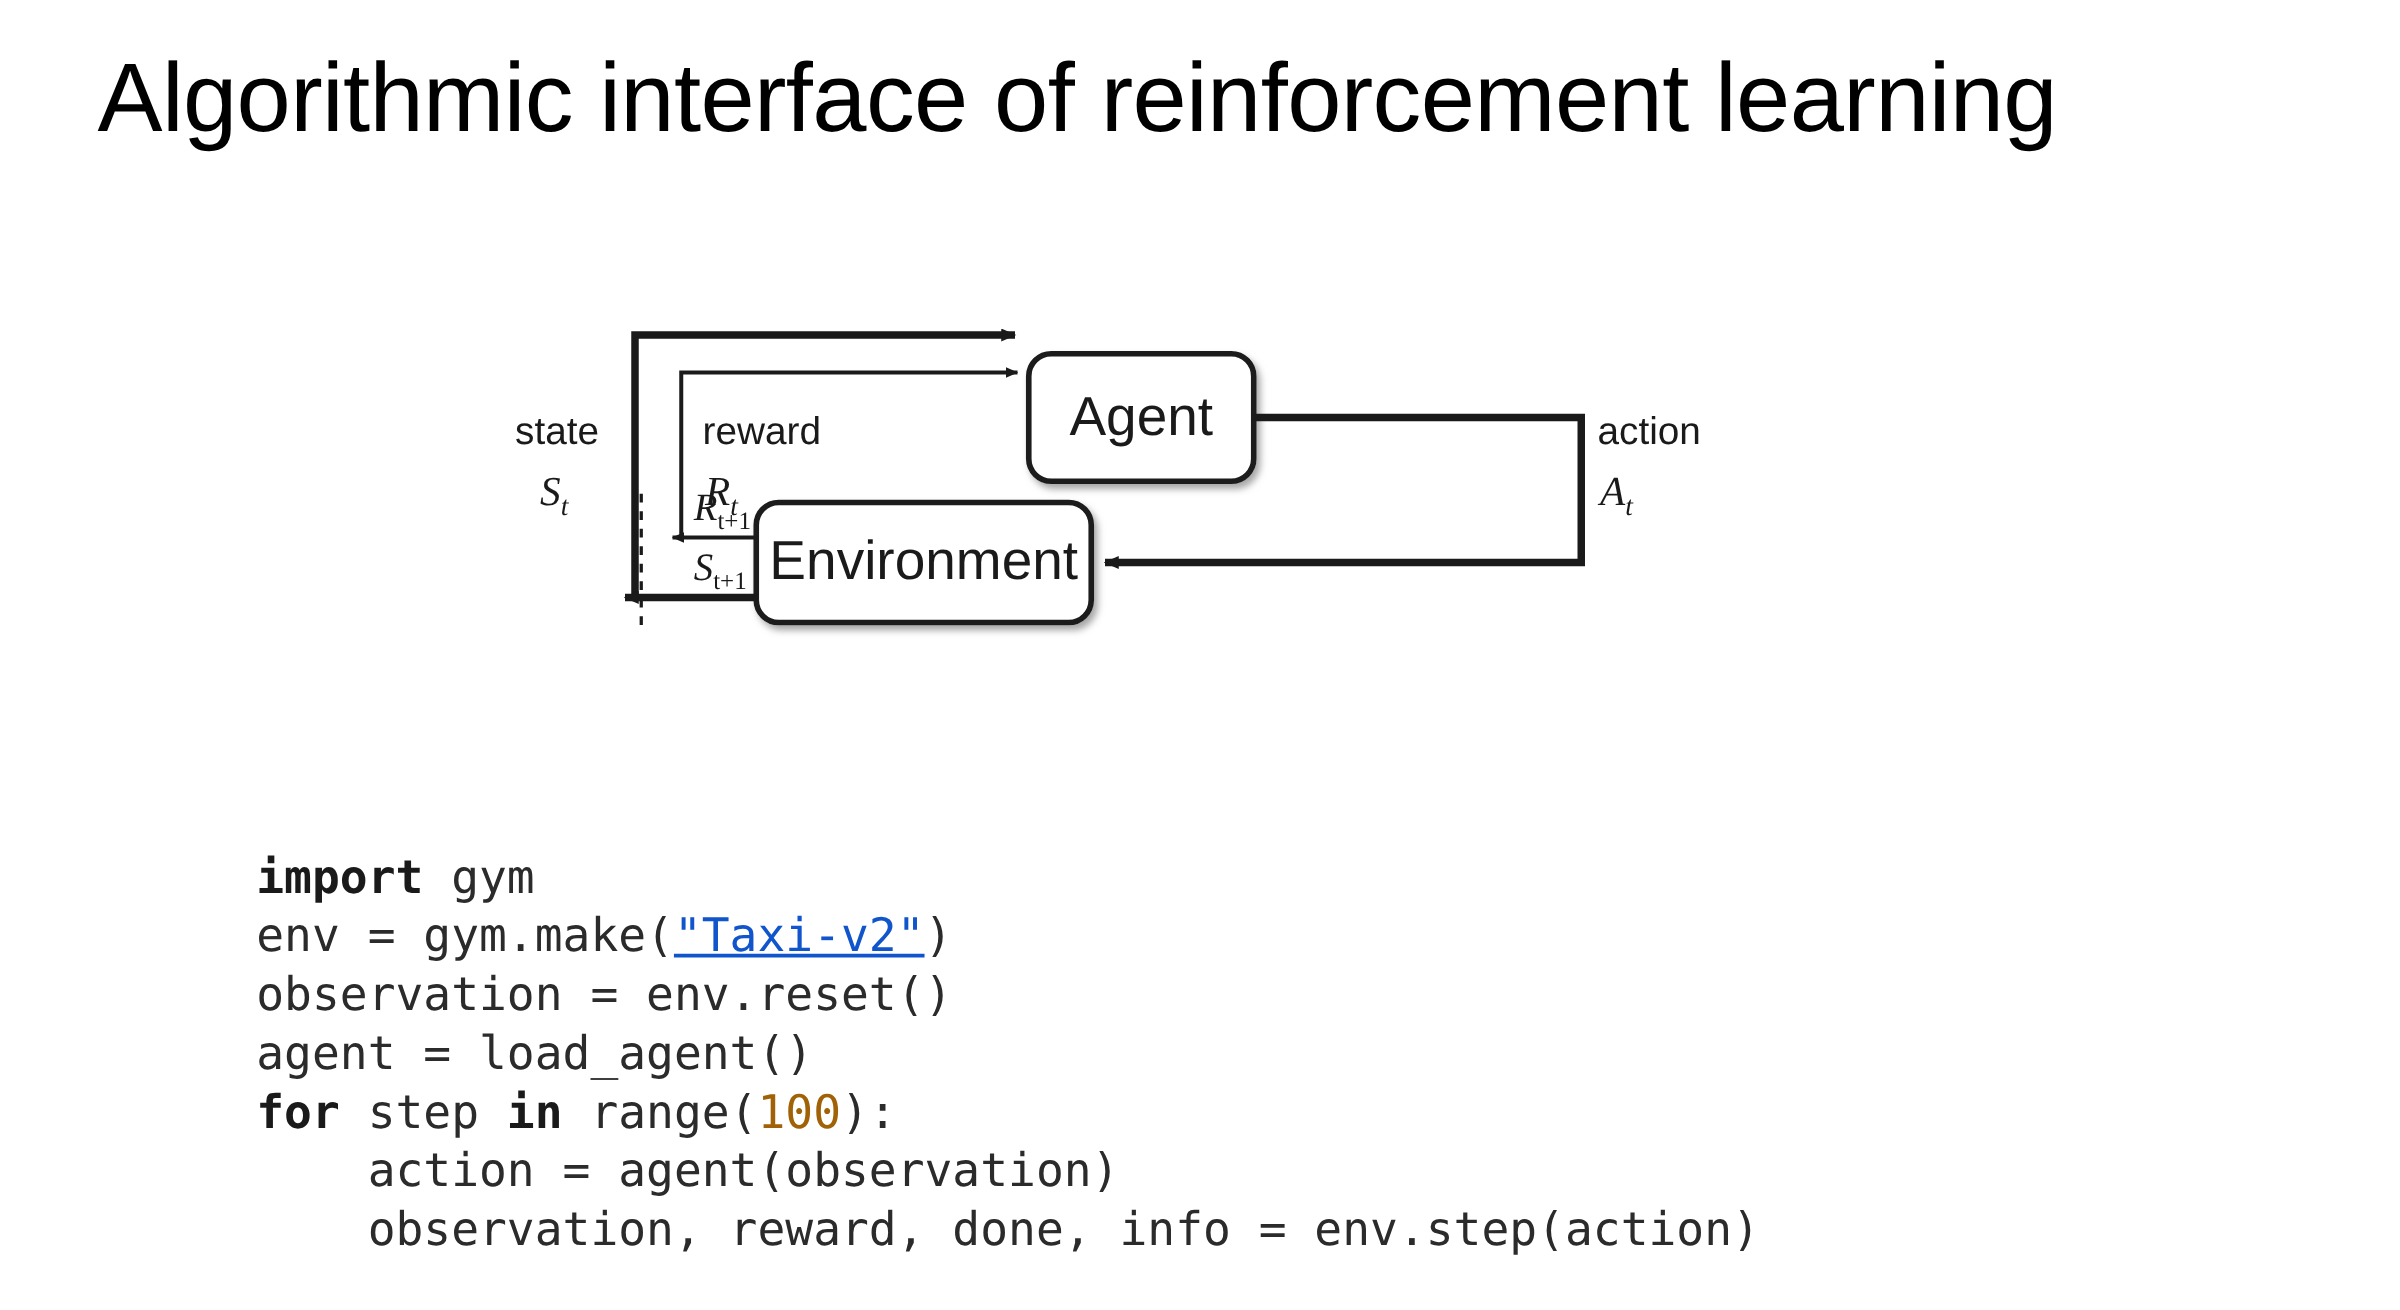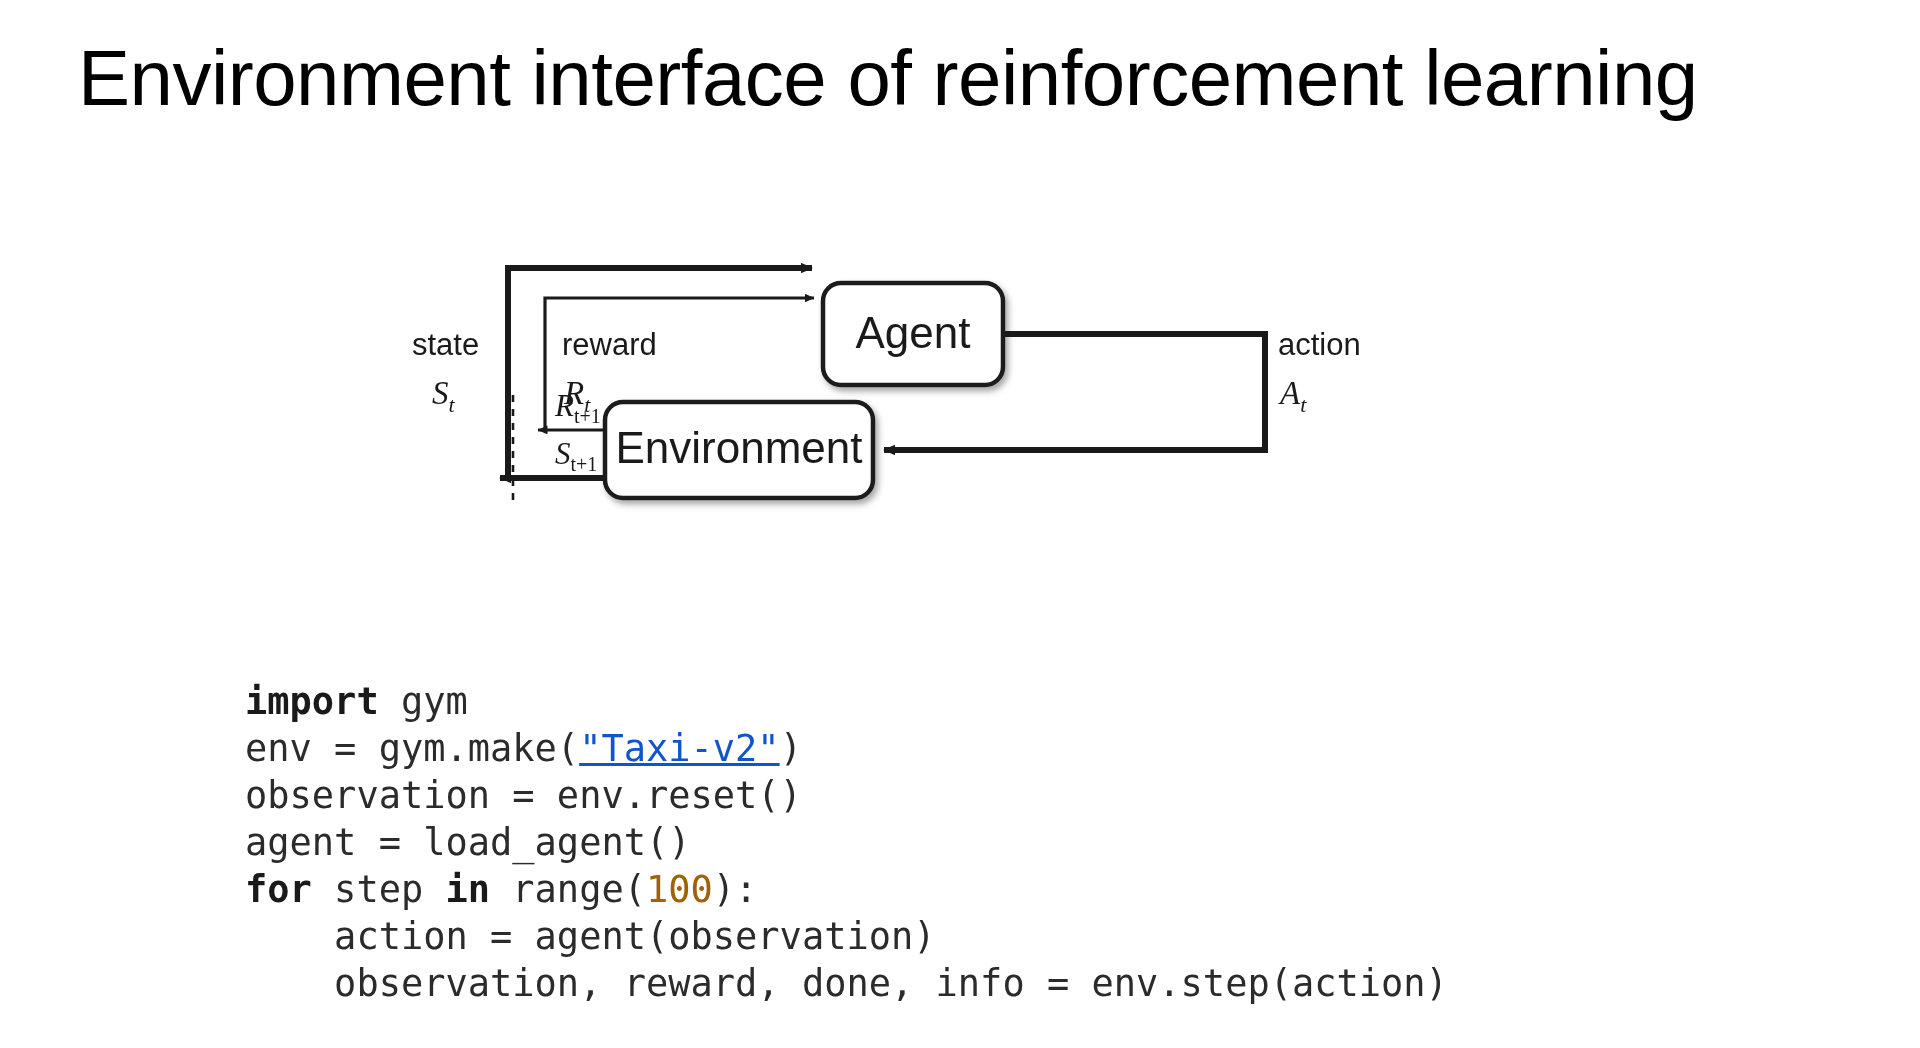--- a/index.html
+++ b/index.html
@@ -62,27 +62,26 @@
   #code-block .num {
     color: #a16207;
   }
   #code-block .lnk {
     color: #1155cc;
     text-decoration: underline;
   }
   .code-line {
     display: block;
     white-space: pre;
-    margin-left: 40px;
   }
 </style>
 </head>
 <body>
 
-<div id="slide-title">Environment interface of reinforcement learning</div>
+<div id="slide-title">Algorithmic interface of reinforcement learning</div>
 
 <div id="rl-diagram">
   <svg width="1160" height="330" viewBox="0 0 1160 330" xmlns="http://www.w3.org/2000/svg">
     <defs>
       <marker id="arrowThick" markerWidth="13" markerHeight="13" refX="11" refY="5.2" orient="auto" markerUnits="userSpaceOnUse">
         <path d="M0,0 L12,5.2 L0,10.4 z" fill="#1a1a1a"></path>
       </marker>
       <marker id="arrowThin" markerWidth="11" markerHeight="11" refX="9.5" refY="4.4" orient="auto" markerUnits="userSpaceOnUse">
         <path d="M0,0 L10,4.4 L0,8.8 z" fill="#1a1a1a"></path>
       </marker>

